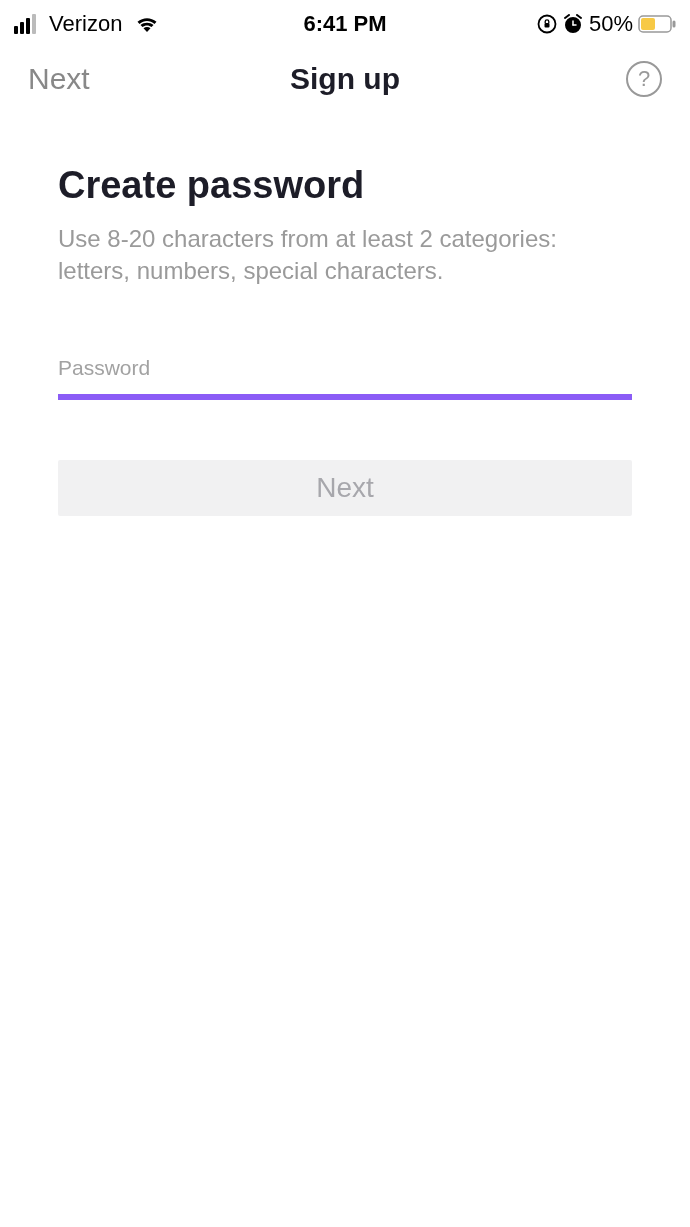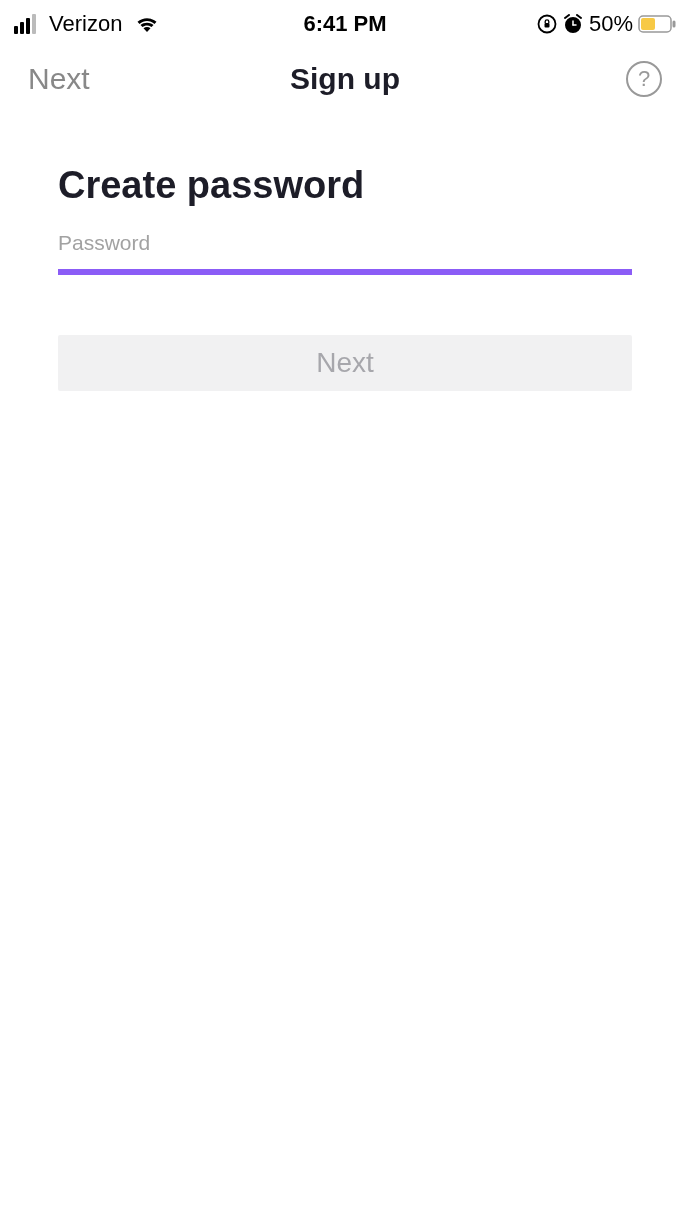--- a/index.html
+++ b/index.html
@@ -207,15 +207,16 @@
 <div class="nav-bar">
   <button class="nav-skip">Next</button>
   <div class="nav-title">Sign up</div>
   <button class="nav-help">
     <span>?</span>
   </button>
 </div>
 
 <div class="content">
   <h1 class="heading">Create password</h1>
+  <p class="subheading">Use 8-20 characters from at least 2 categories: letters, numbers, special characters.</p>
   <input type="password" class="password-field" placeholder="Password" style="">
   <button class="next-button">Next</button>
 </div>
 
 </body></html>

